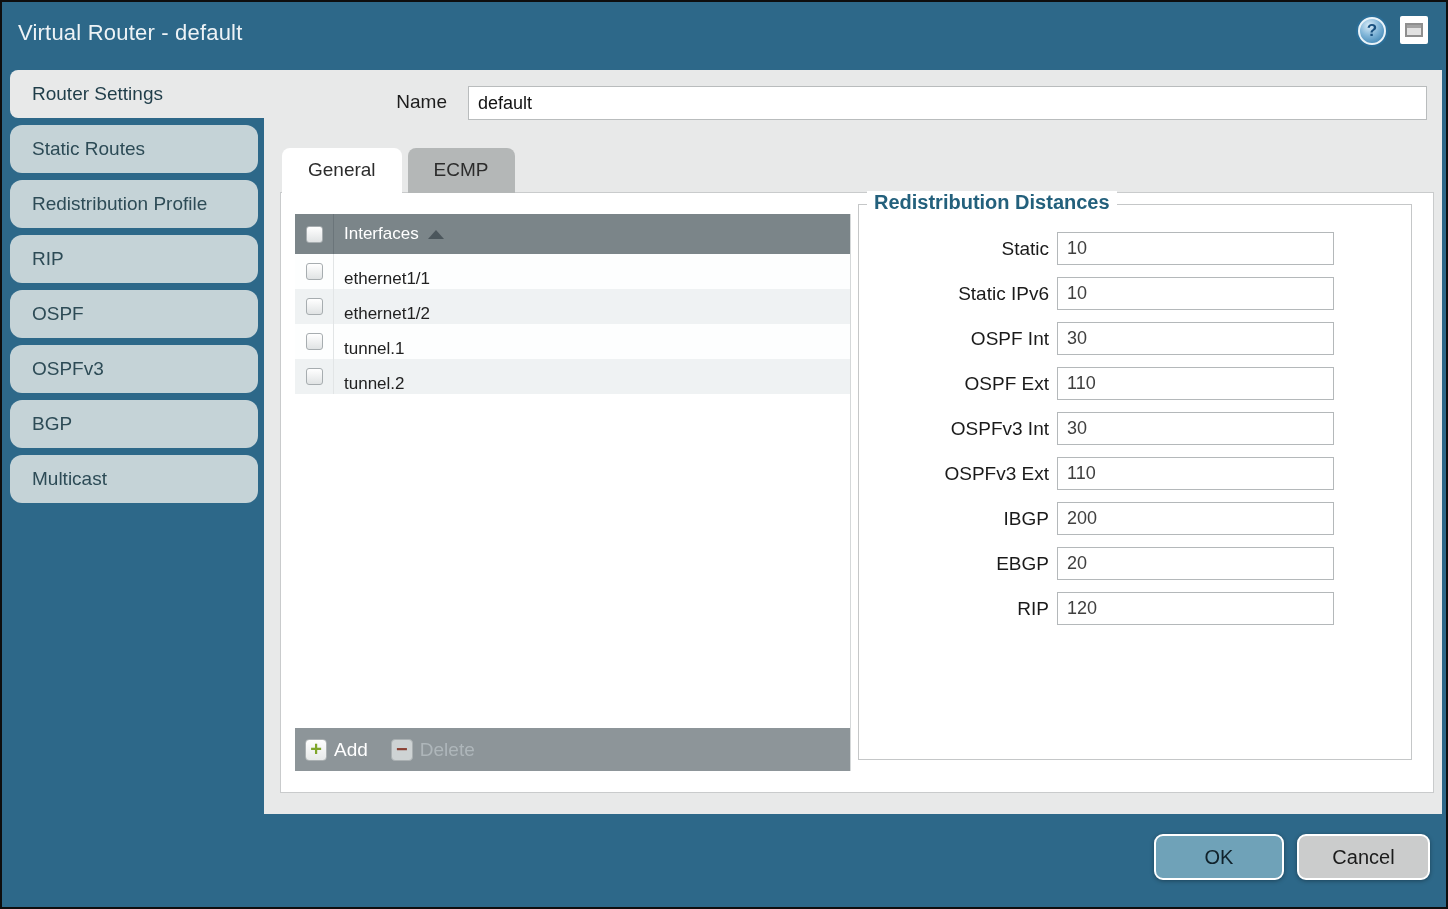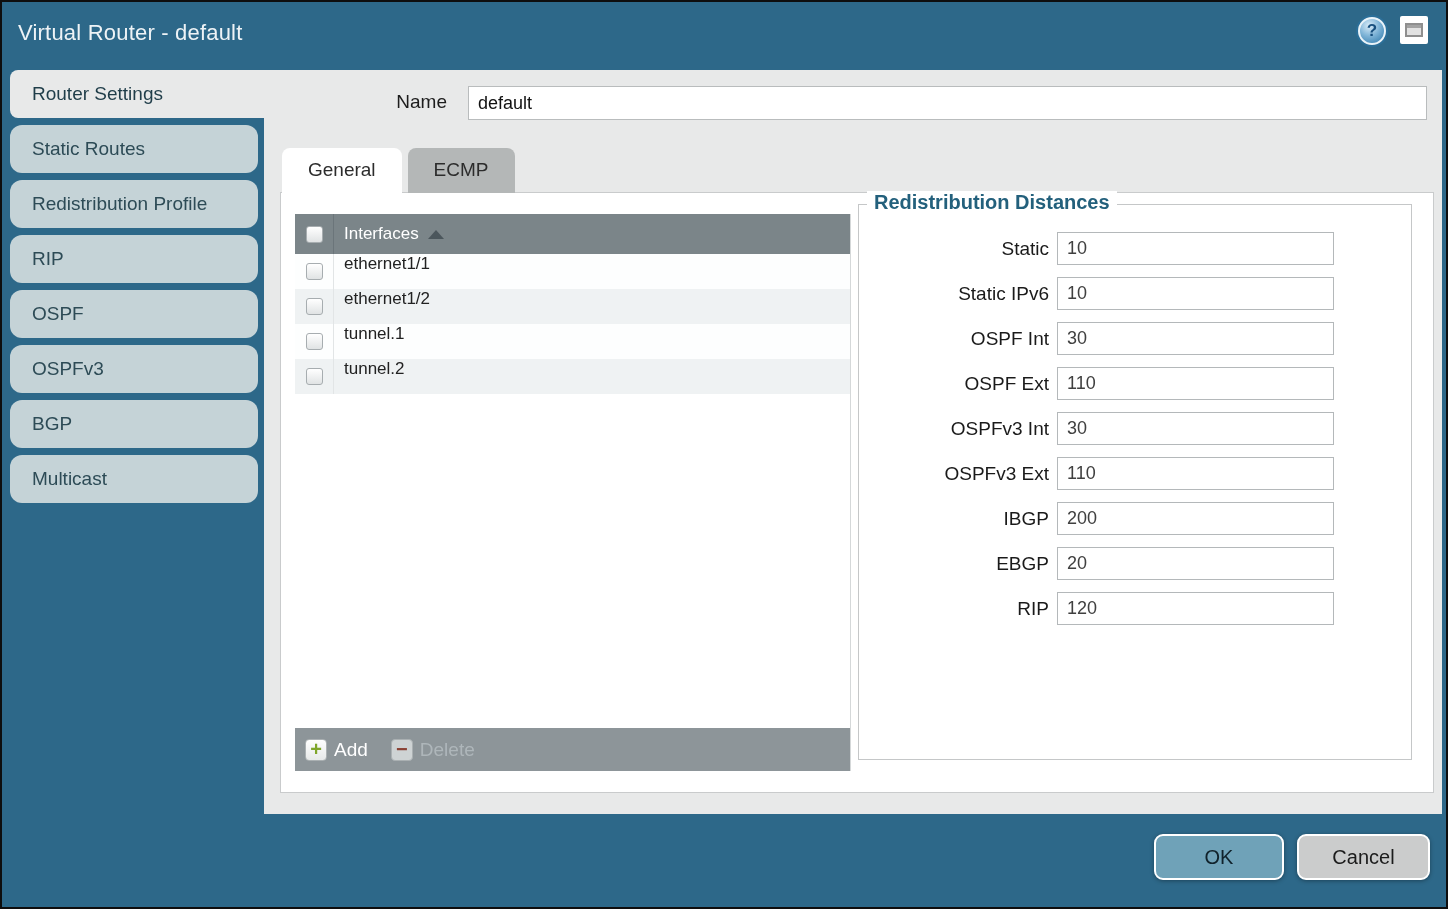--- a/index.html
+++ b/index.html
@@ -112,21 +112,21 @@
     border-right: 1px solid #6b757a; flex: 0 0 auto;
   }
   .t-header-label { color: #ffffff; font-size: 17px; margin-left: 10px; }
   .sort-asc-icon {
     width: 0; height: 0; margin-left: 9px; display: inline-block;
     border-left: 8px solid transparent; border-right: 8px solid transparent;
     border-bottom: 9px solid #4b565c;
   }
   .t-body { flex: 1 1 auto; background: #ffffff; overflow: hidden; }
   .t-row {
-    height: 35px; display: flex; align-items: flex-start;
+    height: 35px; display: flex; align-items: flex-end;
     background: #fdfefe; cursor: pointer;
   }
   .t-row.alt { background: #eff2f3; }
   .t-row .t-check-cell {
     width: 39px; height: 100%; display: flex; align-items: center; justify-content: center;
     border-right: 1px solid #e2e5e6; flex: 0 0 auto;
   }
   .t-name-cell { font-size: 17px; color: #222; margin-left: 10px; }
   .checkbox {
     width: 17px; height: 17px; display: inline-block;

